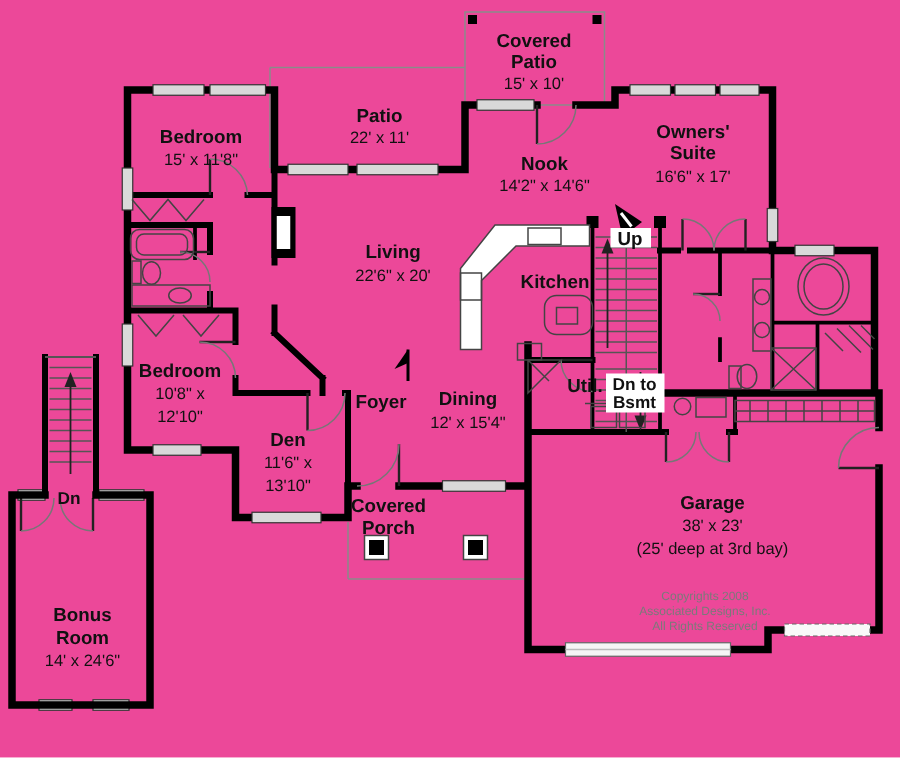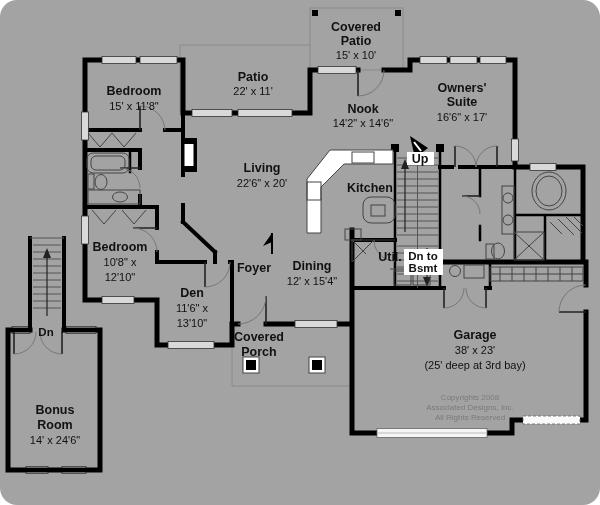--- a/index.html
+++ b/index.html
@@ -1,16 +1,16 @@
 <!DOCTYPE html>
 <html><head>
 <meta charset="utf-8">
 <style>
   html,body{margin:0;padding:0;background:#ffffff;}
-  .plan-wrap{width:600px;height:505px;background:#a3a3a3;position:relative;overflow:hidden;border-radius:17px;}
+  .plan-wrap{width:600px;height:505px;background:#ec4899;position:relative;overflow:hidden;}
   svg{display:block;}
   text{text-anchor:middle;fill:#111;}
   .room-name{font:bold 12.5px "Liberation Sans",sans-serif;}
   .room-name-sm{font:bold 11.5px "Liberation Sans",sans-serif;}
   .room-dims{font:11px "Liberation Sans",sans-serif;}
   .copyright-text{font:8px "Liberation Sans",sans-serif;fill:#7a7a7a;}
   .wall-ext{stroke:#000;stroke-width:5;fill:none;stroke-linecap:square;}
   .wall-int{stroke:#000;stroke-width:4;fill:none;stroke-linecap:square;}
   .wall-thin{stroke:#000;stroke-width:2.5;fill:none;stroke-linecap:square;}
   .outline{stroke:#8a8a8a;stroke-width:1;fill:none;}

